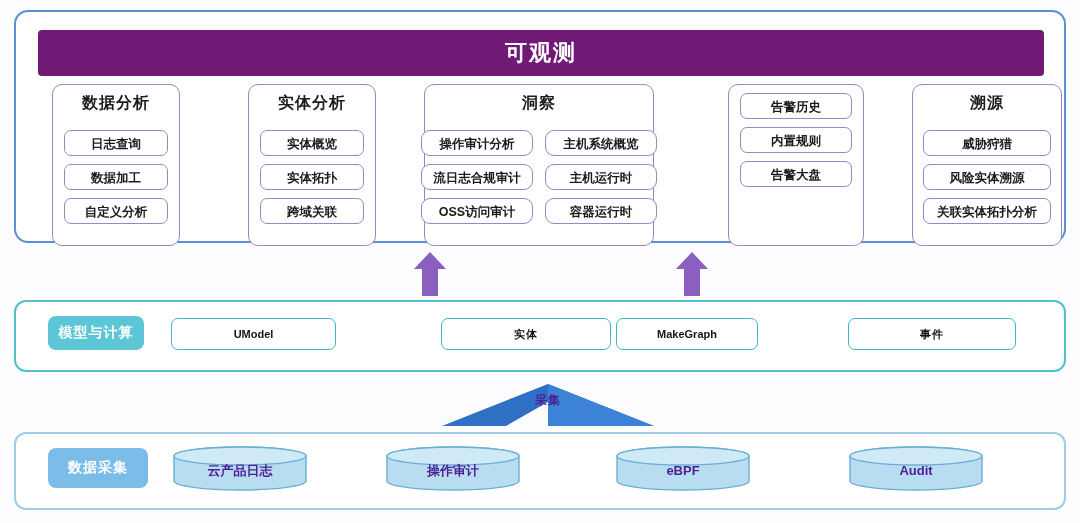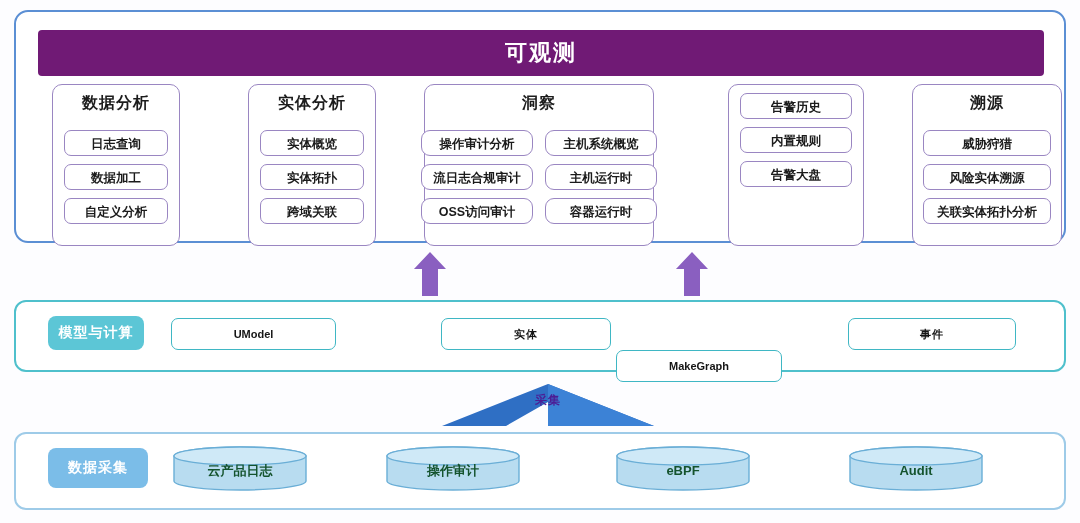--- a/index.html
+++ b/index.html
@@ -162,21 +162,21 @@
     display: flex;
     align-items: center;
     justify-content: center;
     font-size: 11px;
     font-weight: 600;
     color: #151515;
     box-sizing: border-box;
   }
   .mbox-0 { left: 171px; width: 165px; }
   .mbox-1 { left: 403px; width: 170px; margin-left: 38px; }
-  .mbox-2 { left: 616px; width: 166px; margin-top: 32px; }
+  .mbox-2 { left: 616px; width: 142px; }
   .mbox-3 { left: 848px; width: 168px; }
   .mbox .cjk { font-weight: 700; letter-spacing: 1px; }
 
   
   .cyl {
     position: absolute;
     top: 446px;
     width: 134px;
     height: 45px;
   }
@@ -185,21 +185,21 @@
     position: absolute;
     left: 0;
     top: 0;
     width: 134px;
     height: 45px;
     display: flex;
     align-items: center;
     justify-content: center;
     font-size: 13px;
     font-weight: 700;
-    color: #14532d;
+    color: #4c1d95;
     padding-top: 4px;
     box-sizing: border-box;
   }
   .cyl-0 { left: 173px; }
   .cyl-1 { left: 386px; }
   .cyl-2 { left: 616px; }
   .cyl-3 { left: 849px; }
 
   
   .up-arrow {

